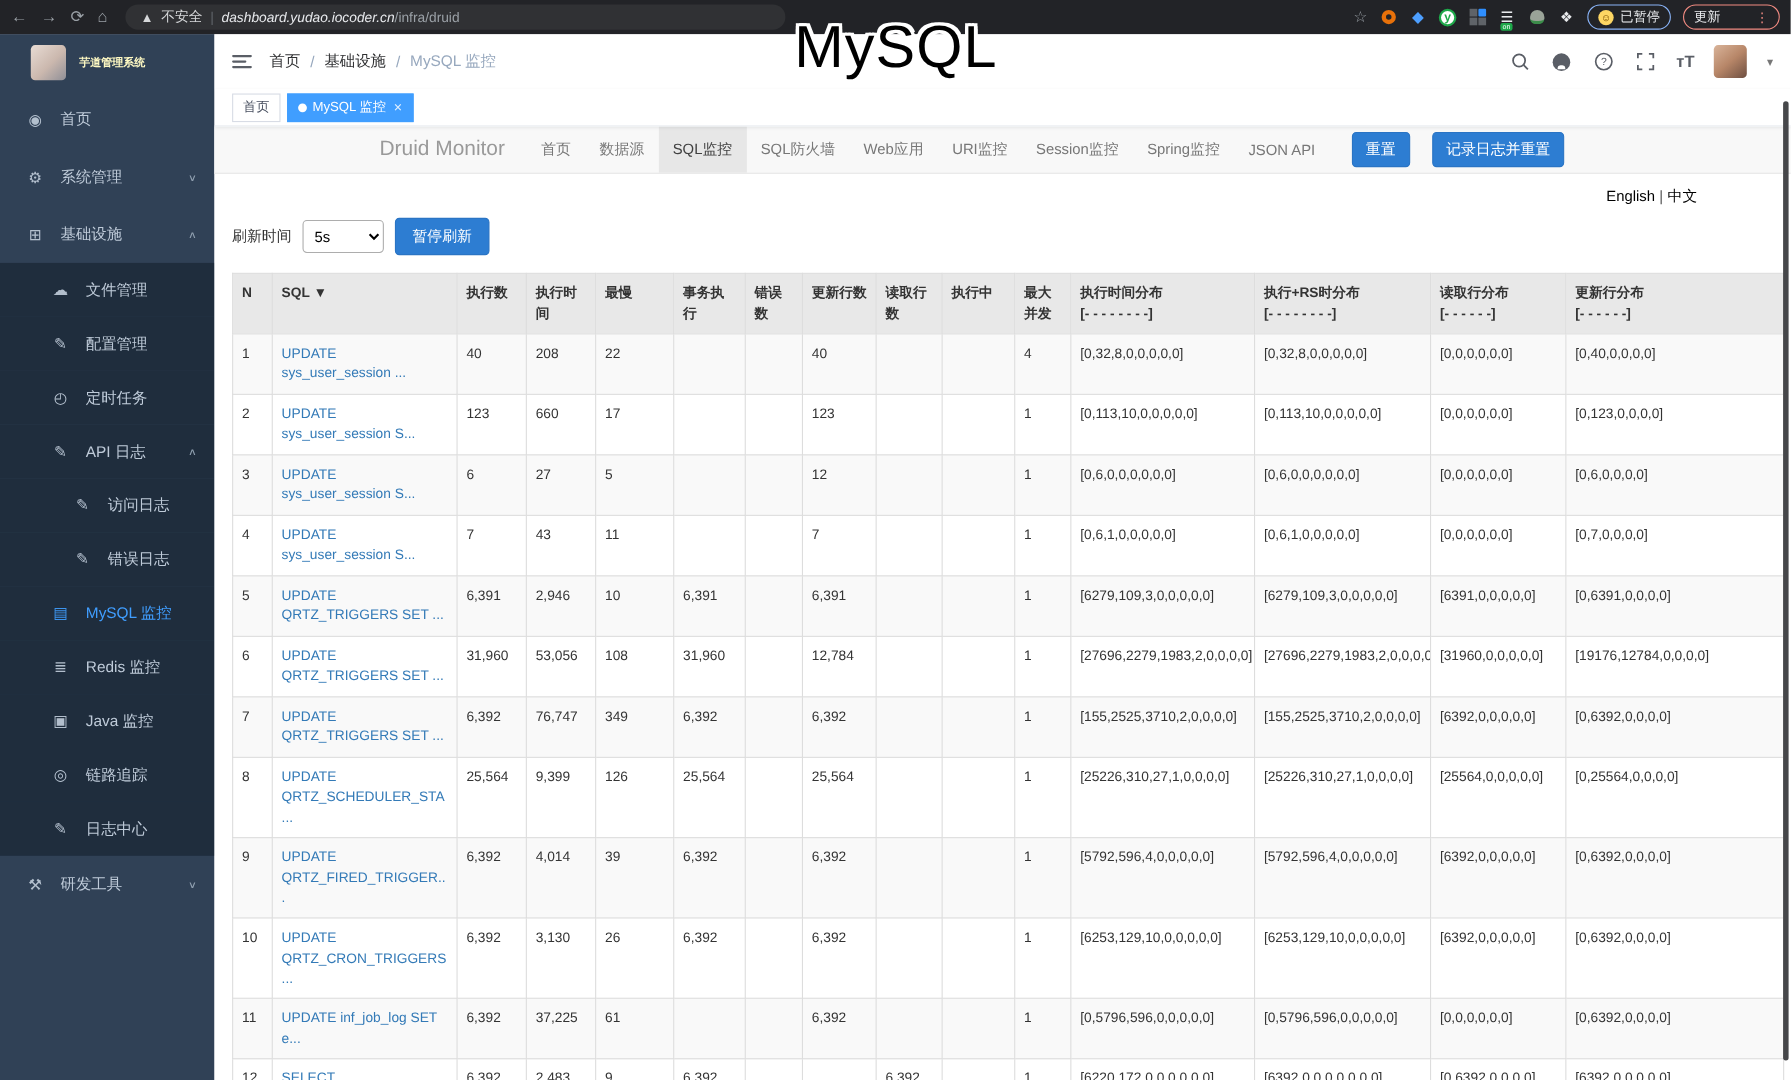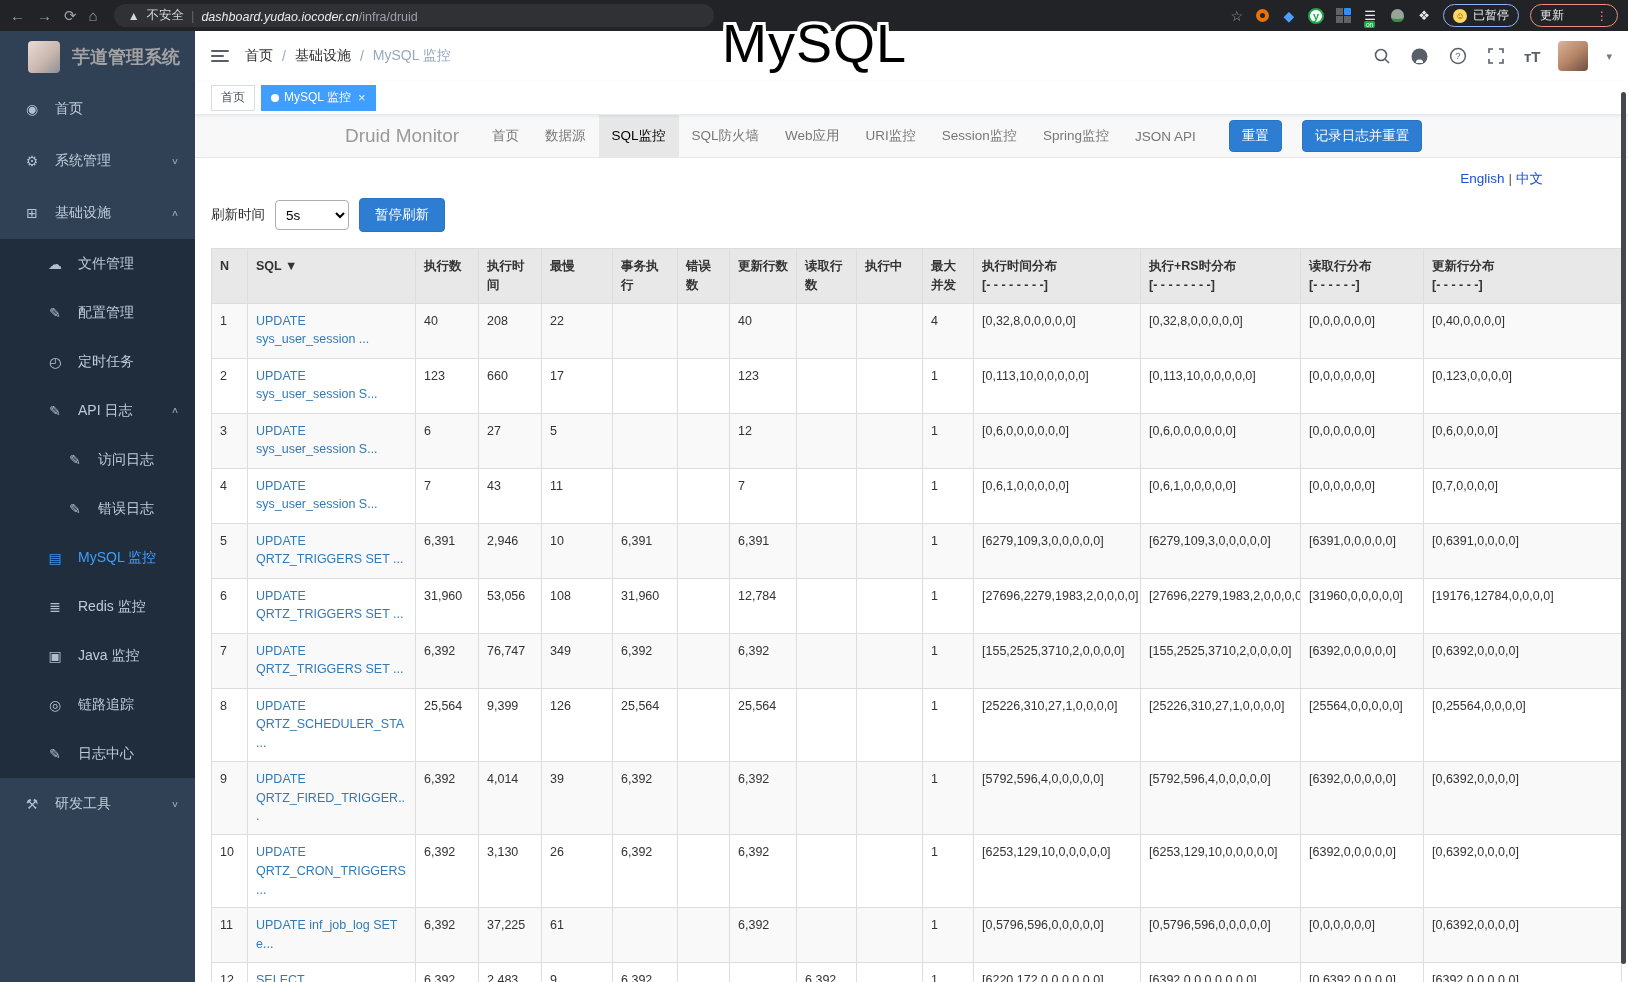--- a/index.html
+++ b/index.html
@@ -32,21 +32,21 @@
   .face { width:14px; height:14px; border-radius:50%; background:#fdd663; color:#7a4f01; font-size:9px; display:flex; align-items:center; justify-content:center; }
   .kebab { color:#f28b82; font-size:12px; letter-spacing:0; }
 
   
   .app { display:flex; height:951px; }
 
   
   .sidebar { width:195px; background:#304156; flex:none; overflow:hidden; }
   .side-logo { height:52px; display:flex; align-items:center; gap:12px; padding-left:28px; cursor:pointer; }
   .logo-img { width:32px; height:32px; border-radius:4px; background:linear-gradient(135deg,#e8dcd4 0%,#cbb8ae 55%,#8f8f97 100%); flex:none; }
-  .brand-name { color:#a3a3a3; font-size:18px; font-weight:bold; }
+  .brand-name { color:#fef9c3; font-size:10px; font-weight:bold; }
   .menu-item { height:52px; display:flex; align-items:center; color:#bfcbd9; font-size:14px; padding:0 16px 0 23px; cursor:pointer; }
   .menu-item.sub { background:#1f2d3d; height:49px; }
   .menu-item.lvl1 { padding-left:46px; }
   .menu-item.lvl2 { padding-left:66px; }
   .menu-item.active { color:#409eff; }
   .mi-icon { width:18px; margin-right:14px; font-size:14px; text-align:center; opacity:.92; }
   .mi-chevron { margin-left:auto; color:#90a0b0; font-size:11px; transform:scaleY(.8); }
 
   
   .main { flex:1; display:flex; flex-direction:column; background:#fff; min-width:0; }
@@ -67,27 +67,27 @@
 
   .tags-bar { height:34px; display:flex; align-items:center; gap:6px; padding:0 16px; border-bottom:1px solid #e6e9ee; box-shadow:0 1px 3px rgba(0,21,41,.08); flex:none; position:relative; z-index:2; }
   .tag { height:26px; display:inline-flex; align-items:center; gap:5px; padding:0 9px; background:#fff; border:1px solid #d8dce5; color:#495060; font-size:12px; cursor:pointer; }
   .tag.active { background:#409eff; border-color:#409eff; color:#fff; }
   .tag-dot { width:8px; height:8px; border-radius:50%; background:#fff; display:inline-block; }
   .tag-close { font-size:13px; margin-left:2px; opacity:.85; }
 
   .druid-nav { height:43px; background:#f8f8f8; border-bottom:1px solid #e7e7e7; display:flex; align-items:stretch; padding-left:150px; flex:none; }
   .druid-brand { font-size:19px; color:#999; display:flex; align-items:center; margin-right:20px; cursor:pointer; }
   .druid-tab { display:flex; align-items:center; padding:0 13px; font-size:13.5px; color:#777; cursor:pointer; }
-  .druid-tab.active { background:#e7e7e7; color:#000000; }
+  .druid-tab.active { background:#e7e7e7; color:#404040; }
   .druid-btns { display:flex; align-items:center; margin-left:20px; gap:20px; }
   .btn-blue { background:#2d7dd2; border:1px solid #2a74c4; color:#fff; font-size:13.5px; padding:6px 12px; border-radius:4px; cursor:pointer; font-family:inherit; }
 
   .content { flex:1; padding:12px 8px 0 16px; overflow:hidden; }
   .lang-row { text-align:right; font-size:13.5px; padding-right:77px; }
-  .lang-link { color:#1d4ed8; cursor:pointer; }
+  .lang-link { color:#000000; cursor:pointer; }
   .lang-sep { color:#555; margin:0 4px; }
   .title-row { display:flex; align-items:center; justify-content:space-between; margin-top:10px; padding-right:77px; }
   .page-title { font-size:27px; font-weight:bold; color:#333; }
   .title-link { color:#2e7bd0; cursor:pointer; }
   .refresh { display:flex; align-items:center; gap:10px; font-size:13.5px; color:#333; }
   .refresh select { width:74px; height:30px; font-size:13.5px; border:1px solid #adadad; border-radius:4px; background:#fff; padding:0 6px; font-family:inherit; }
   .btn-pause { background:#2d7dd2; border:1px solid #2a74c4; color:#fff; font-size:13.5px; padding:7px 15px; border-radius:4px; cursor:pointer; font-family:inherit; }
 
   table.stat { margin-top:16px; width:1410px; border-collapse:collapse; table-layout:fixed; font-size:12.5px; }
   .stat th { background:#e8e8e8; border:1px solid #ddd; padding:8px; text-align:left; vertical-align:top; color:#333; font-weight:bold; white-space:pre-line; line-height:1.5; cursor:pointer; }

